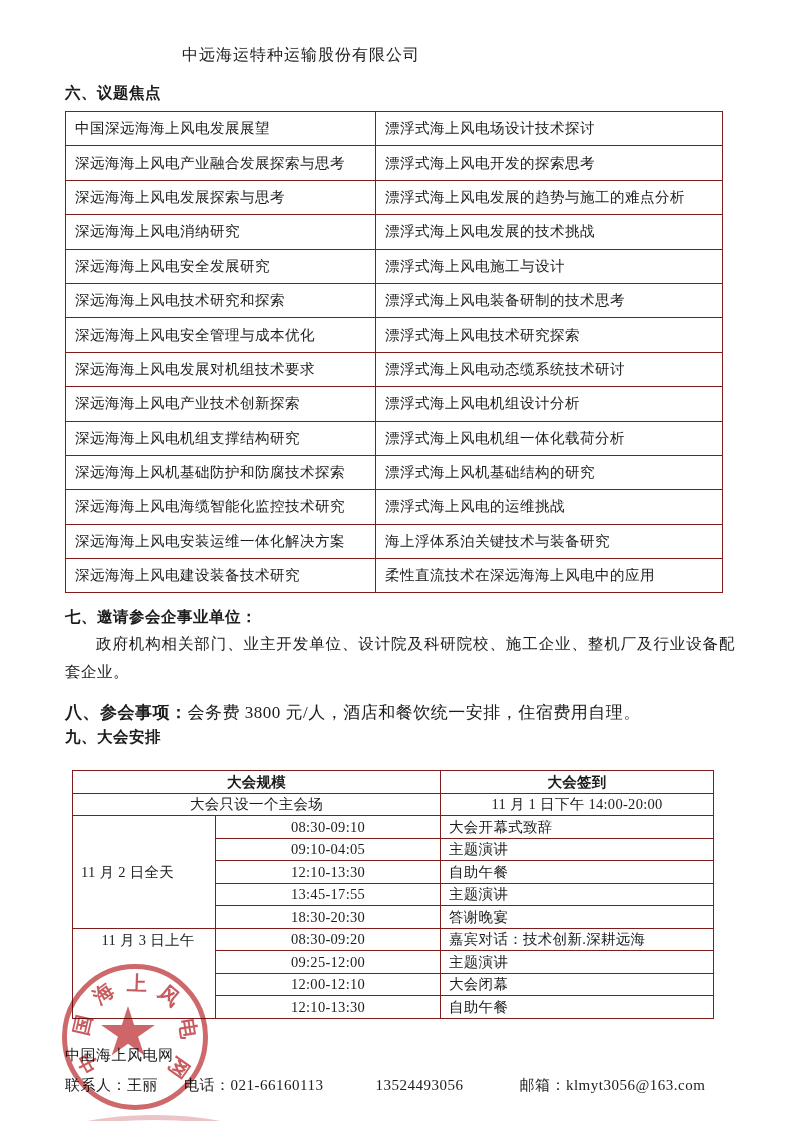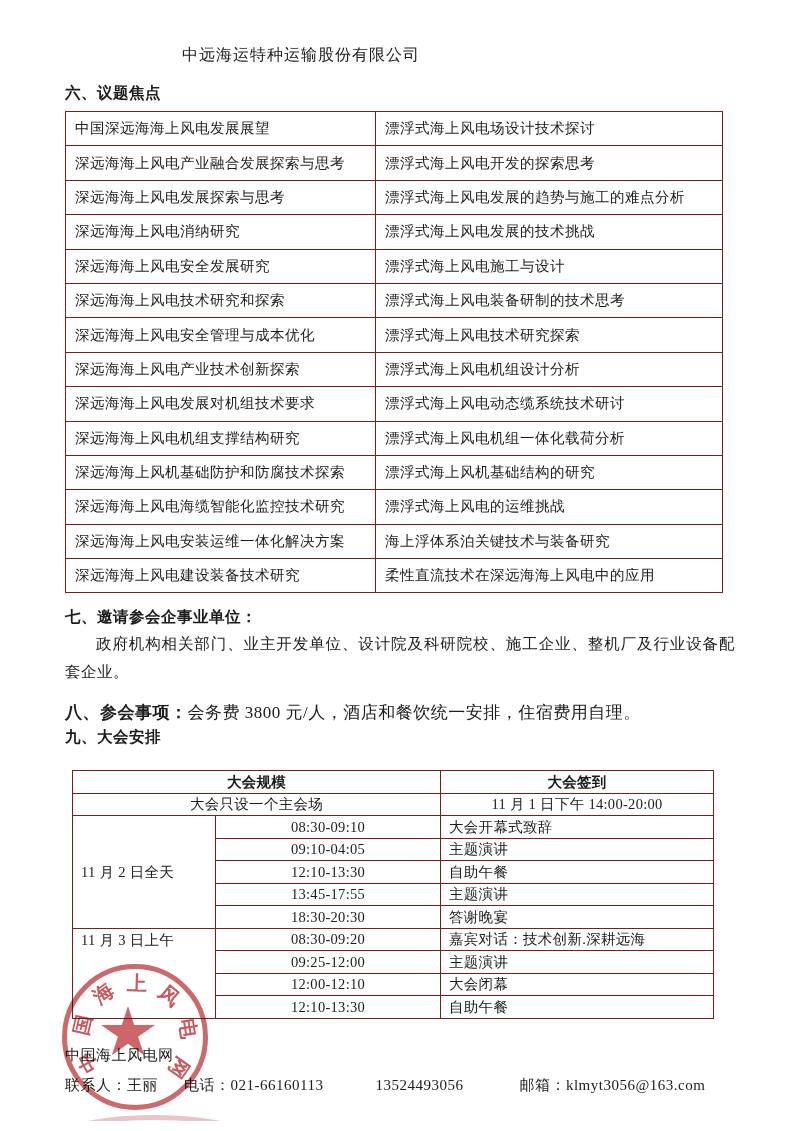--- a/index.html
+++ b/index.html
@@ -45,21 +45,21 @@
   .schedule-table col.sc1 { width:143px; }
   .schedule-table col.sc2 { width:225px; }
   .schedule-table col.sc3 { width:273px; }
   .schedule-table td {
     height:21.5px; font-size:14.5px; padding:0; letter-spacing:0.3px;
     vertical-align:middle; white-space:nowrap; overflow:hidden;
   }
   .schedule-table .hdr { font-weight:bold; text-align:center; }
   .schedule-table .center { text-align:center; }
   .schedule-table .date-cell { padding-left:8px; }
-  .schedule-table .date-cell.top { vertical-align:top; padding-top:2px; }
+  .schedule-table .date-cell.top { vertical-align:top; padding-top:2px;text-align:center; }
   .schedule-table .activity { padding-left:8px; text-align:left; }
 
   .footer-org { margin-top:26px; font-size:15px; line-height:21px; letter-spacing:0.5px; }
   .footer-contact { margin-top:9px; font-size:15px; line-height:21px; letter-spacing:0.5px; }
   .footer-contact .gap1 { margin-right:26px; }
   .footer-contact .gap2 { margin-right:52px; }
   .footer-contact .gap3 { margin-right:56px; }
 
   
   .seal {
@@ -129,26 +129,26 @@
           </tr>
           <tr>
             <td>深远海海上风电技术研究和探索</td>
             <td>漂浮式海上风电装备研制的技术思考</td>
           </tr>
           <tr>
             <td>深远海海上风电安全管理与成本优化</td>
             <td>漂浮式海上风电技术研究探索</td>
           </tr>
           <tr>
+            <td>深远海海上风电发展对机组技术要求</td>
+            <td>漂浮式海上风电动态缆系统技术研讨</td>
+          </tr>
+          <tr>
             <td>深远海海上风电产业技术创新探索</td>
             <td>漂浮式海上风电机组设计分析</td>
-          </tr>
-          <tr>
-            <td>深远海海上风电发展对机组技术要求</td>
-            <td>漂浮式海上风电动态缆系统技术研讨</td>
           </tr>
           <tr>
             <td>深远海海上风电机组支撑结构研究</td>
             <td>漂浮式海上风电机组一体化载荷分析</td>
           </tr>
           <tr>
             <td>深远海海上风机基础防护和防腐技术探索</td>
             <td>漂浮式海上风机基础结构的研究</td>
           </tr>
           <tr>

